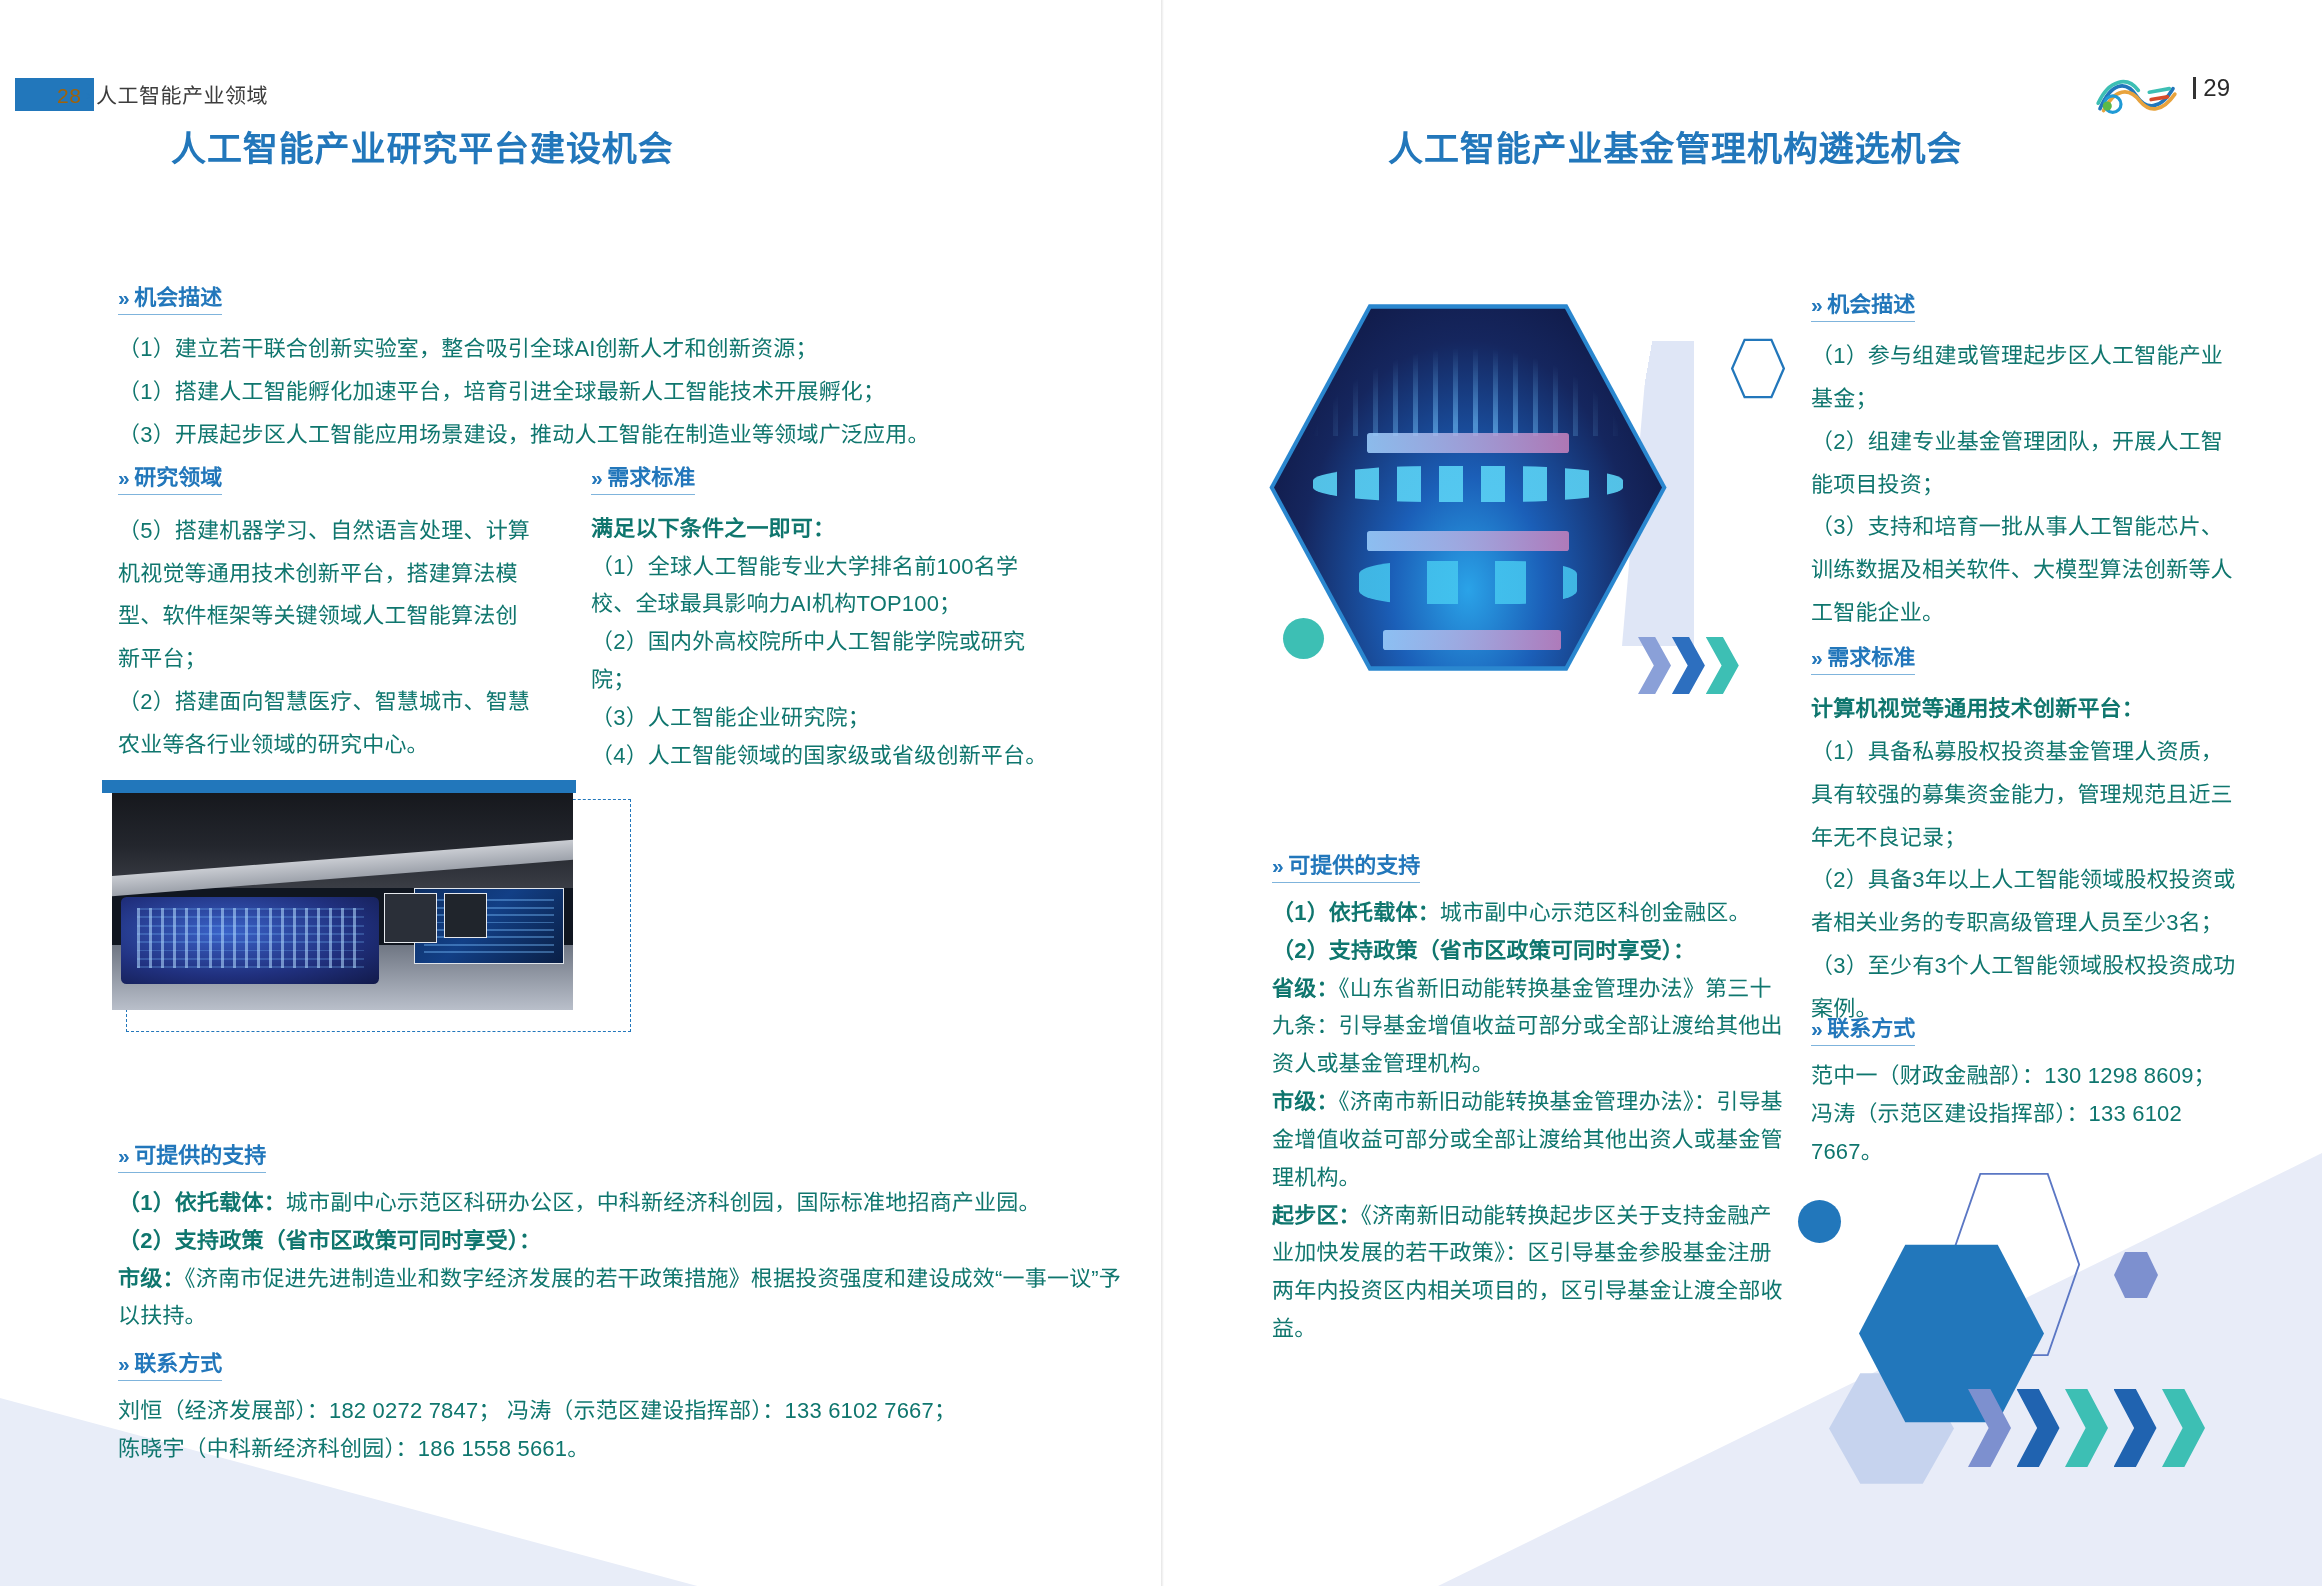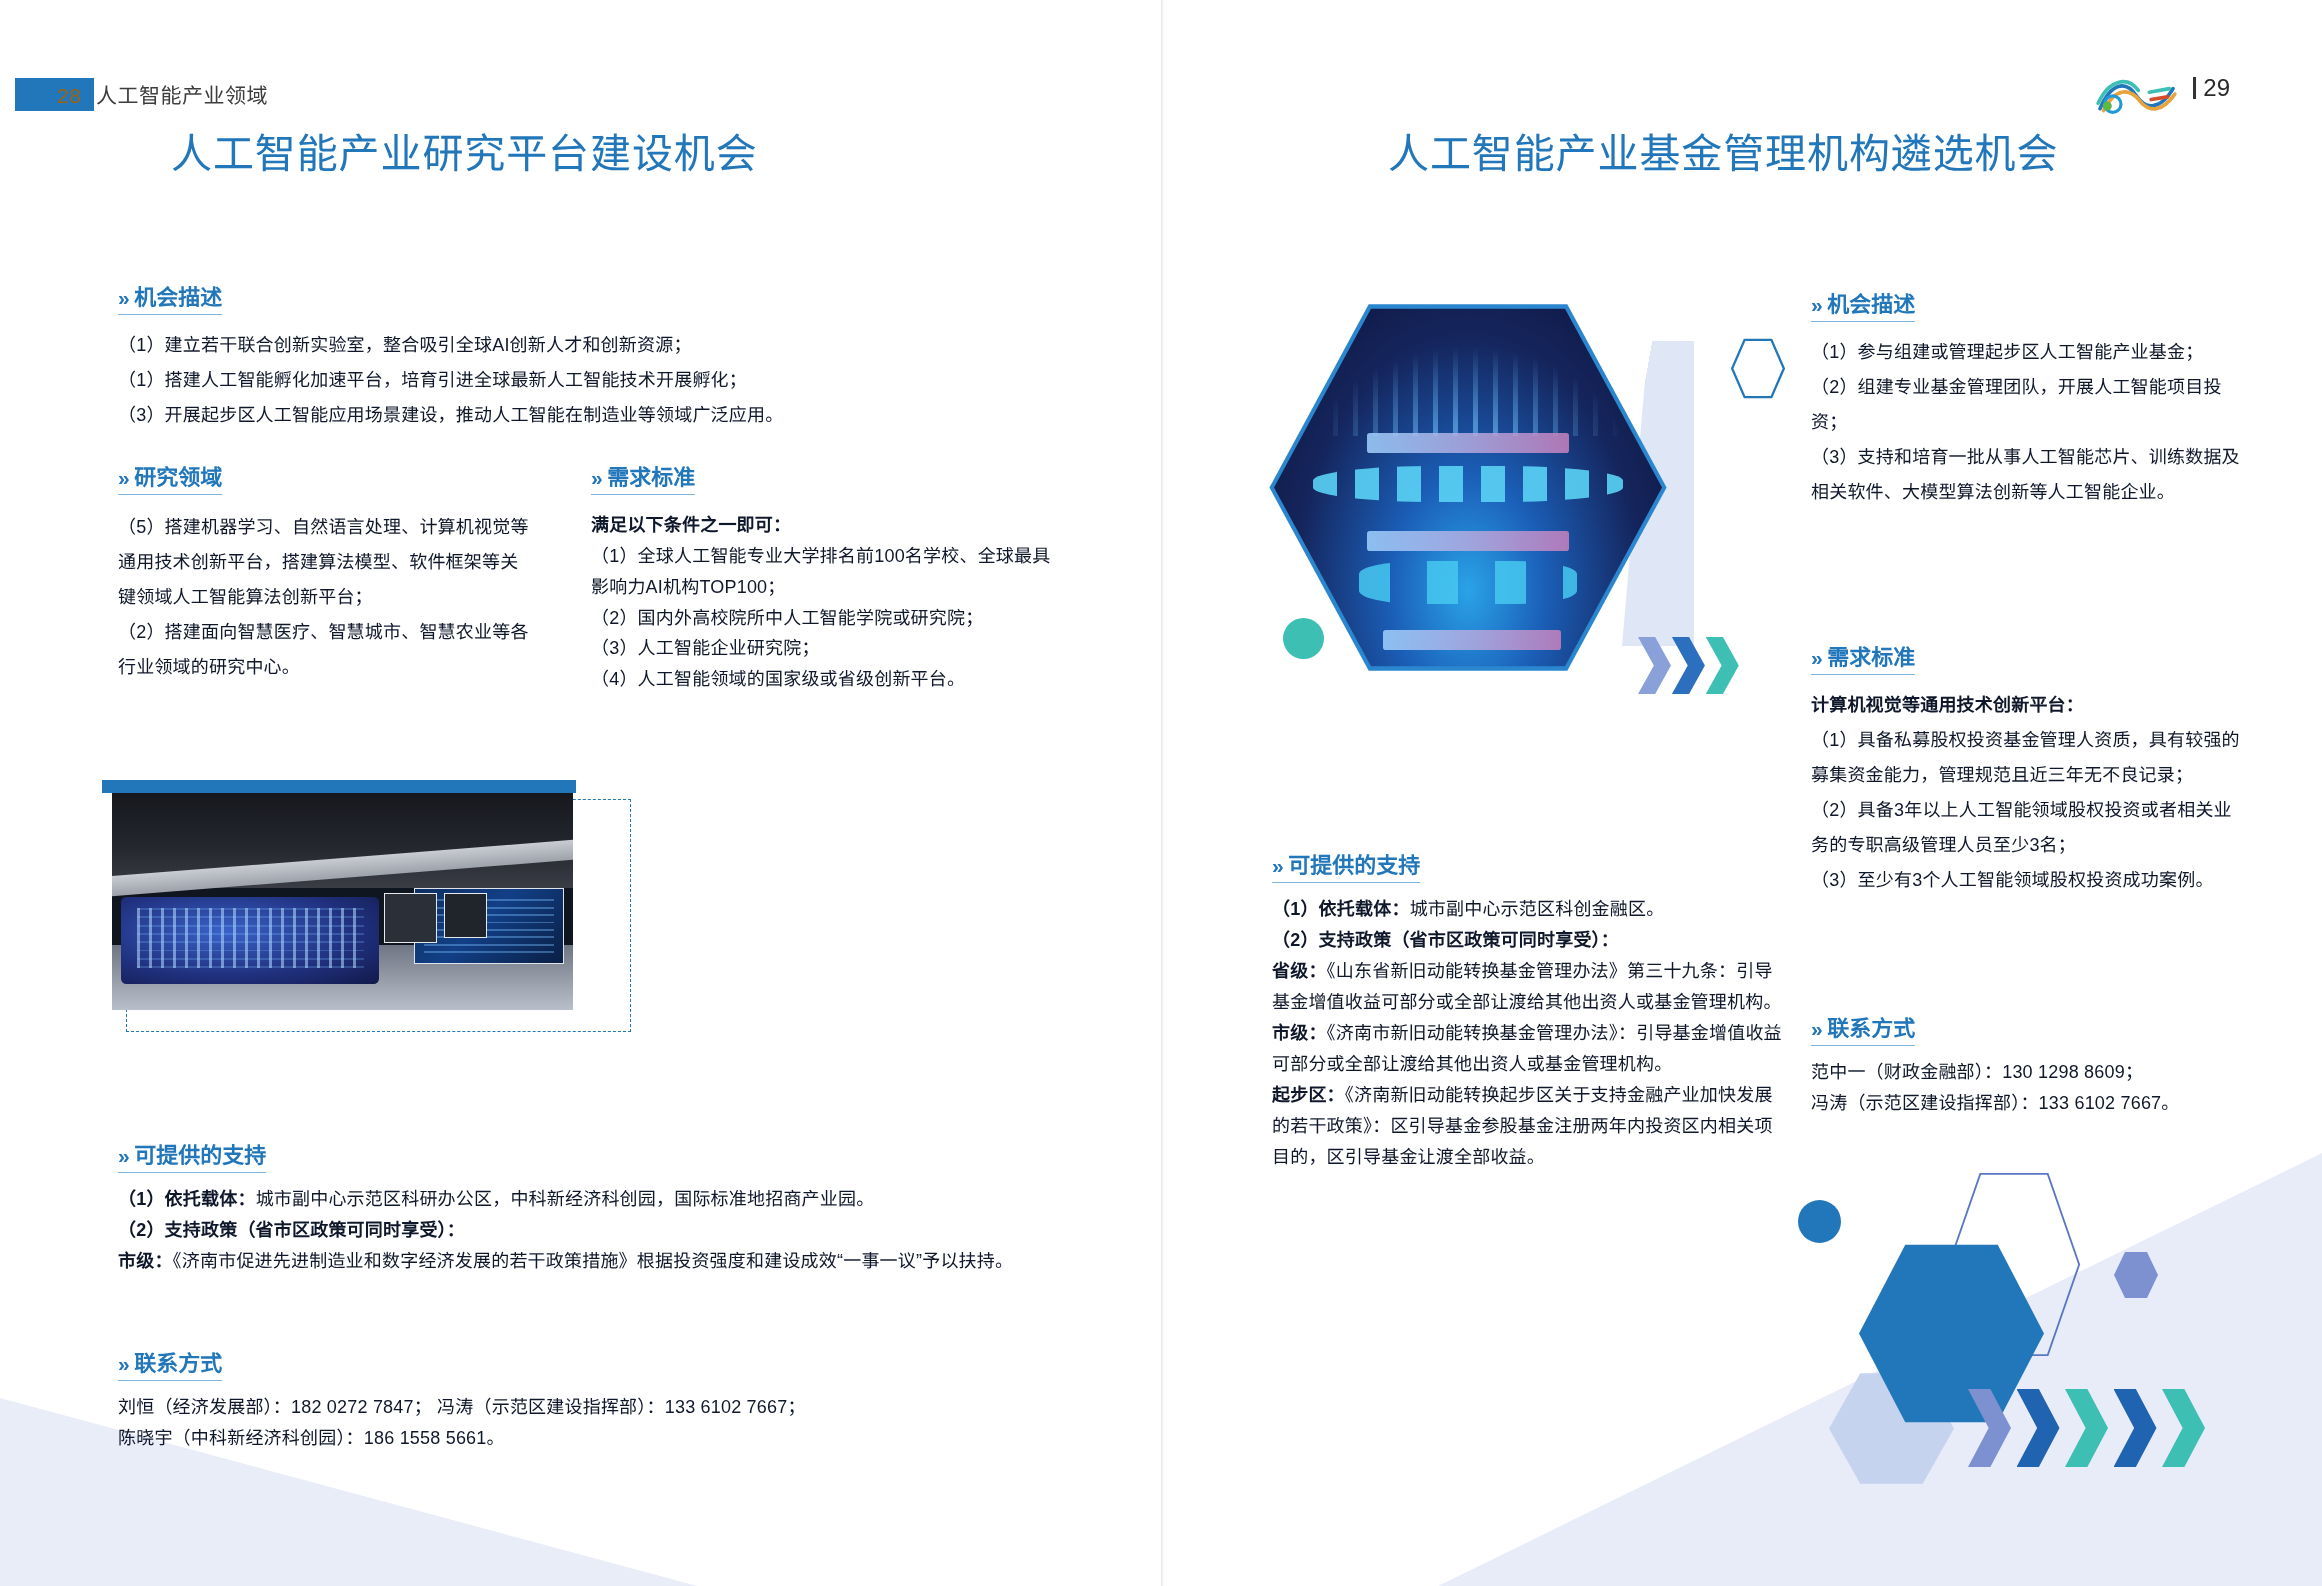--- a/index.html
+++ b/index.html
@@ -47,37 +47,37 @@
   }
   .folio-right .bar{display:inline-block;width:2.8px;height:22px;background:#333;
     vertical-align:-2.8px;margin-right:7.4px;}
 
   
   .page{position:absolute;top:0;height:1587px;z-index:4;}
   .page-left{left:0;width:1161px;}
   .page-right{left:1161px;width:1161px;}
 
   .big-title{
-    position:absolute;font-weight:normal;color:#2277bb;white-space:nowrap;
-    font-size:41px;letter-spacing:0.9px;
+    position:absolute;font-weight:bold;color:#2277bb;white-space:nowrap;
+    font-size:35px;letter-spacing:0.9px;
   }
   .title-left{left:171px;top:120px;}
   .title-right{left:1388px;top:120px;}
 
   
   .sec-head{
     color:#2277bb;font-weight:bold;font-size:22px;white-space:nowrap;
     border-bottom:1.8px solid #7fb4dc;display:inline-block;padding-bottom:3.7px;
     line-height:1.1;
   }
   .sec-head .chev{letter-spacing:-2.8px;margin-right:7.4px;font-size:21px;}
 
   .blk{position:absolute;}
   .body-line{
-    font-size:18px;color:#0f172a;line-height:1.95;letter-spacing:0.2px;
+    font-size:22px;color:#0f766e;line-height:1.95;letter-spacing:0.2px;
   }
   .body-line.tight{line-height:1.72;}
   .body-line b{font-weight:bold;}
 
   
   .photo-frame{
     position:absolute;left:102px;top:780px;width:503px;height:240px;z-index:5;
   }
   .photo-frame .topbar{
     position:absolute;left:0;top:0;width:474px;height:13px;background:#2277bb;

